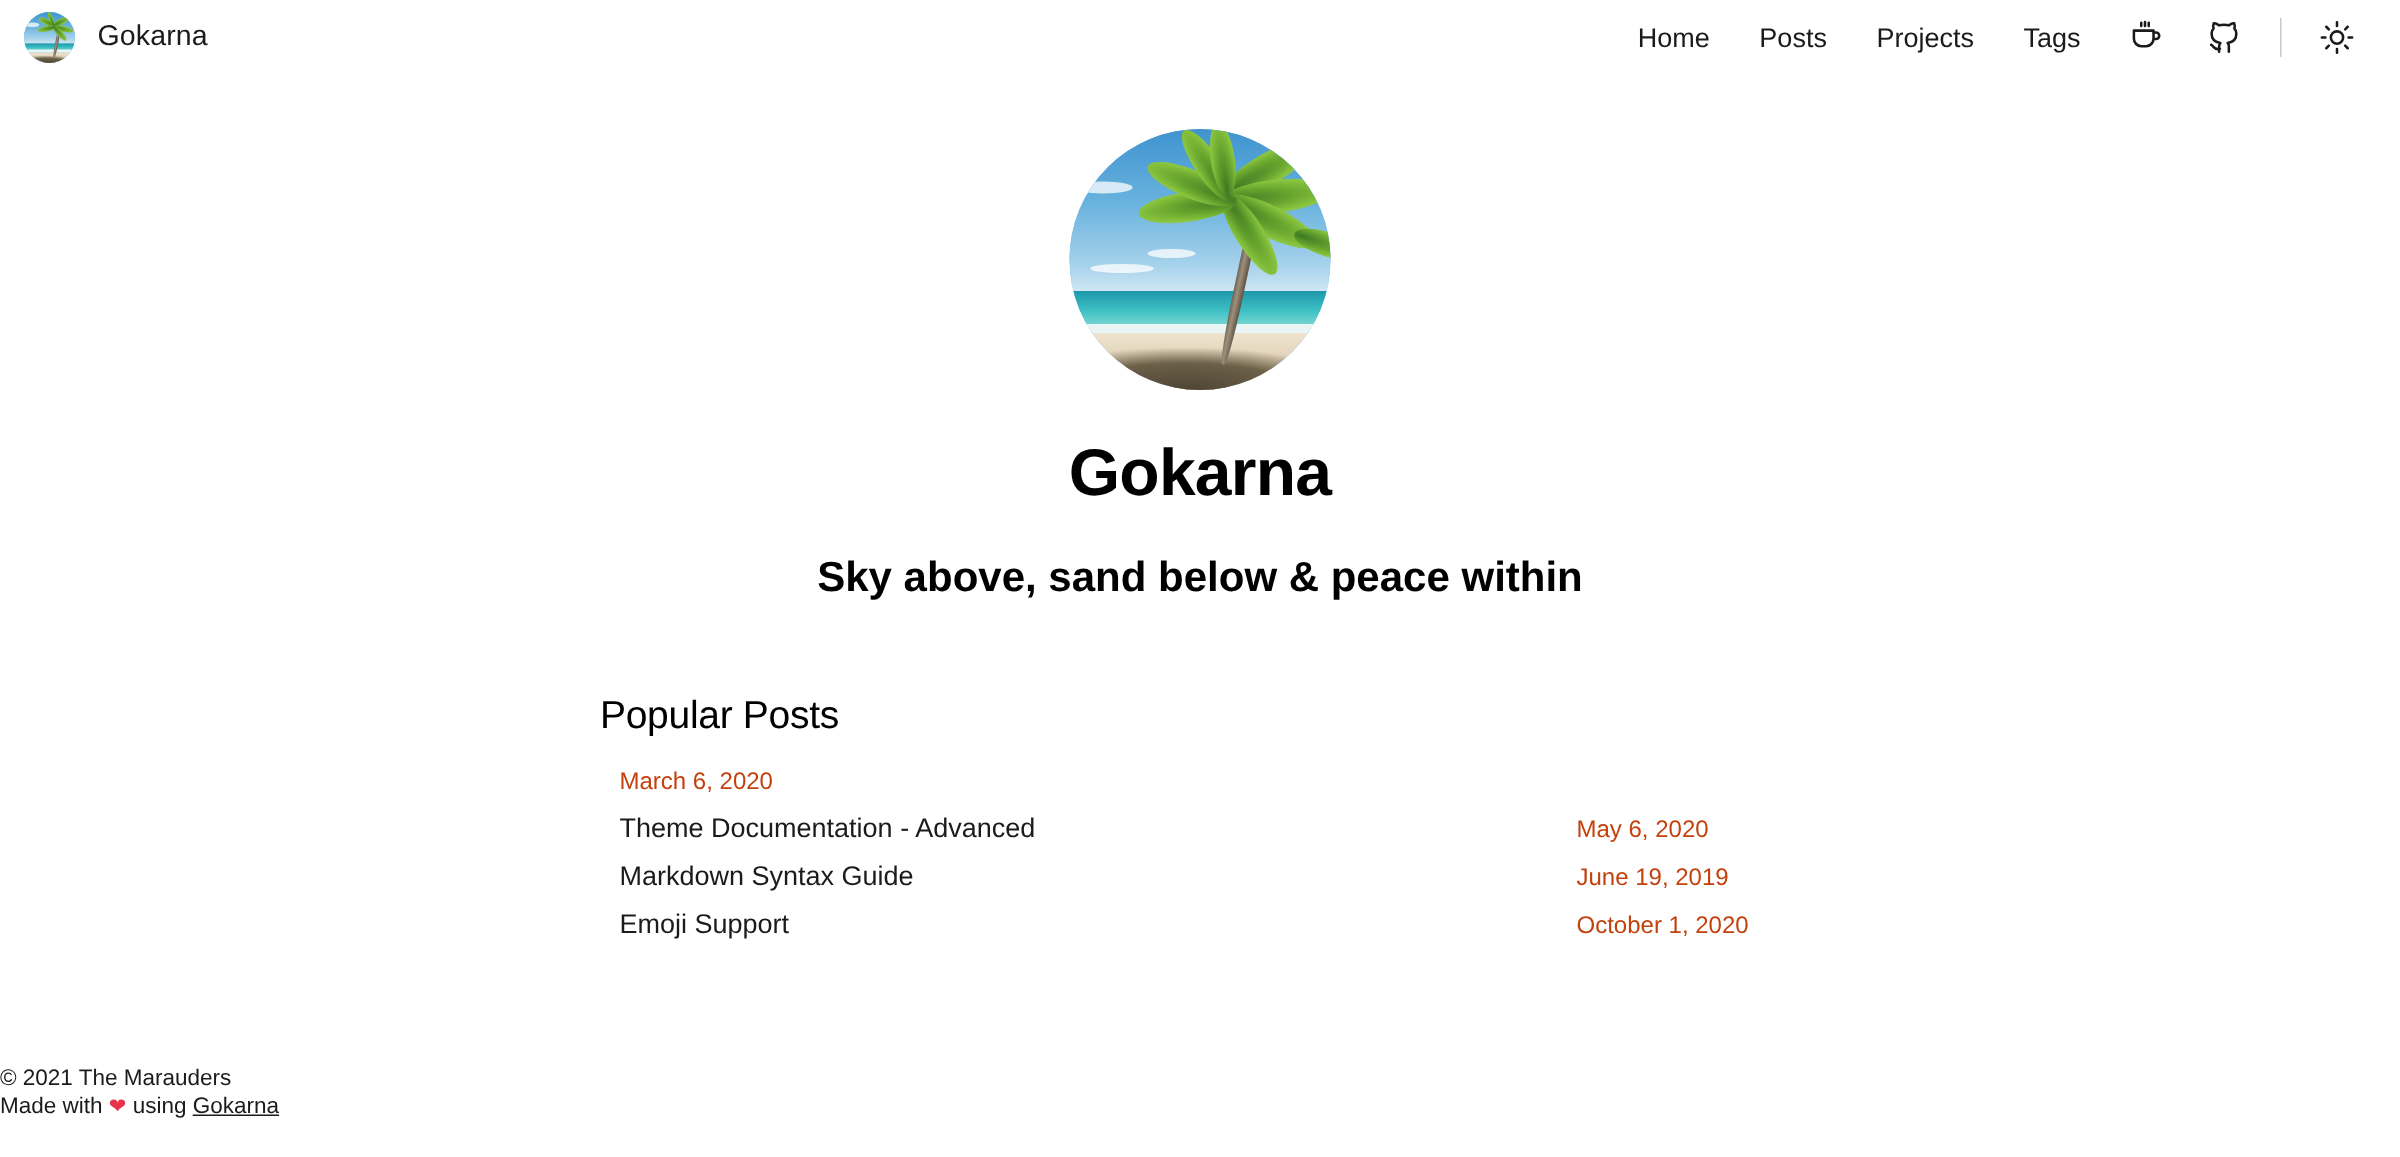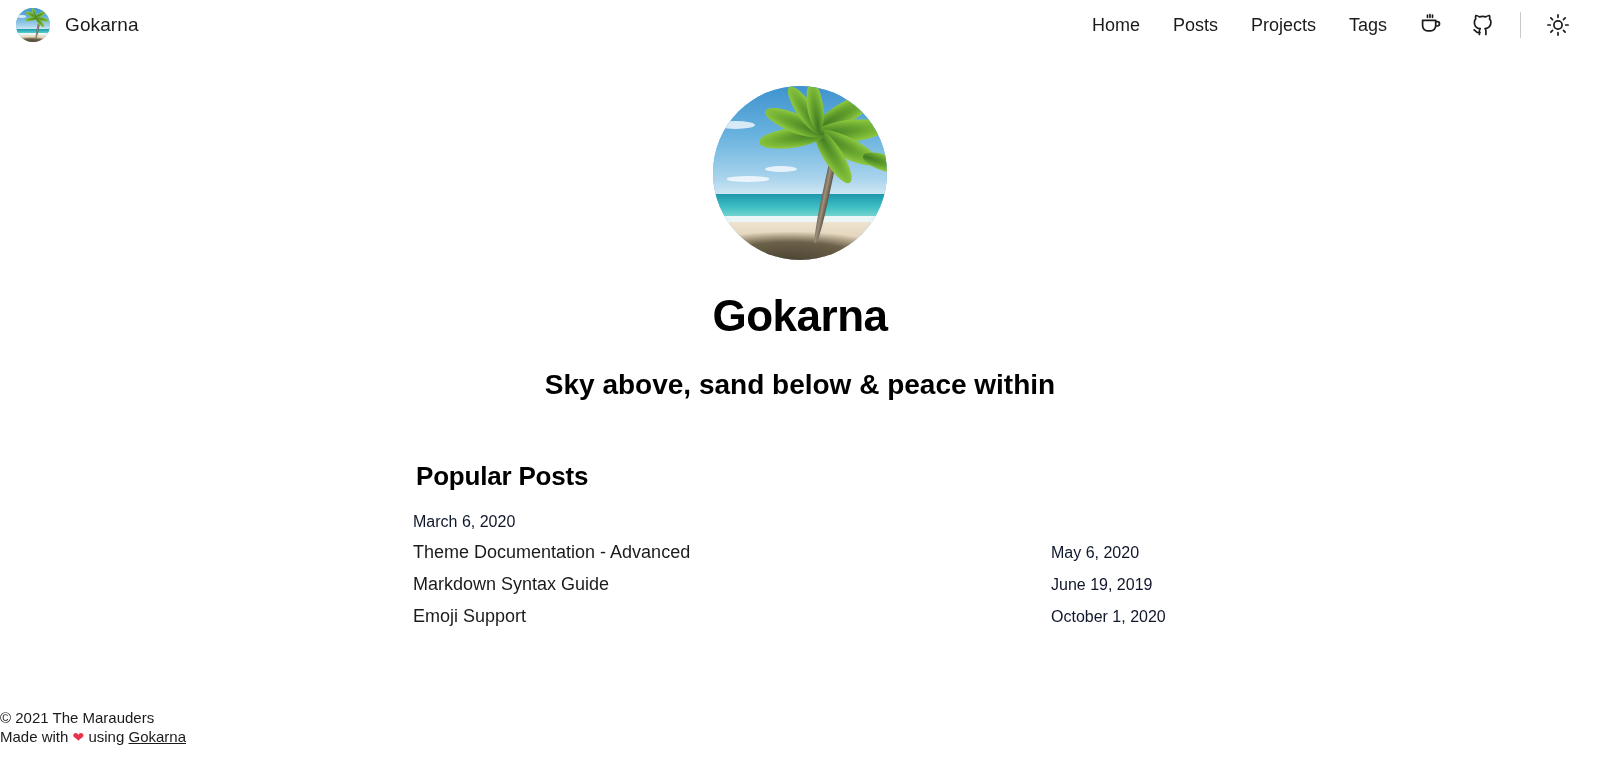--- a/index.html
+++ b/index.html
@@ -112,22 +112,22 @@
   }
 
   
   .content {
     width: 800px;
     margin: 0 auto;
     padding-top: 59px;
   }
   .section-title {
     font-size: 26px;
-    font-weight: 700;
-    margin: 0 0 16px 16px;
+    font-weight: 400;
+    margin: 0 0 16px 0;
     color: #000;
     letter-spacing: -0.2px;
   }
   .post-list {
     list-style: none;
     margin: 0;
     padding: 0;
   }
   .post-row {
     display: flex;
@@ -136,21 +136,21 @@
     padding: 5.5px 0 5.5px 13px;
   }
   .post-title {
     font-size: 18px;
     color: #1b1b1b;
     text-decoration: none;
     white-space: nowrap;
   }
   .post-date {
     font-size: 16px;
-    color: #0f172a;
+    color: #c2410c;
     white-space: nowrap;
     width: 220px;
     text-align: left;
     flex: 0 0 220px;
     margin-right: -71px;
   }
 
   
   .site-footer {
     position: absolute;

